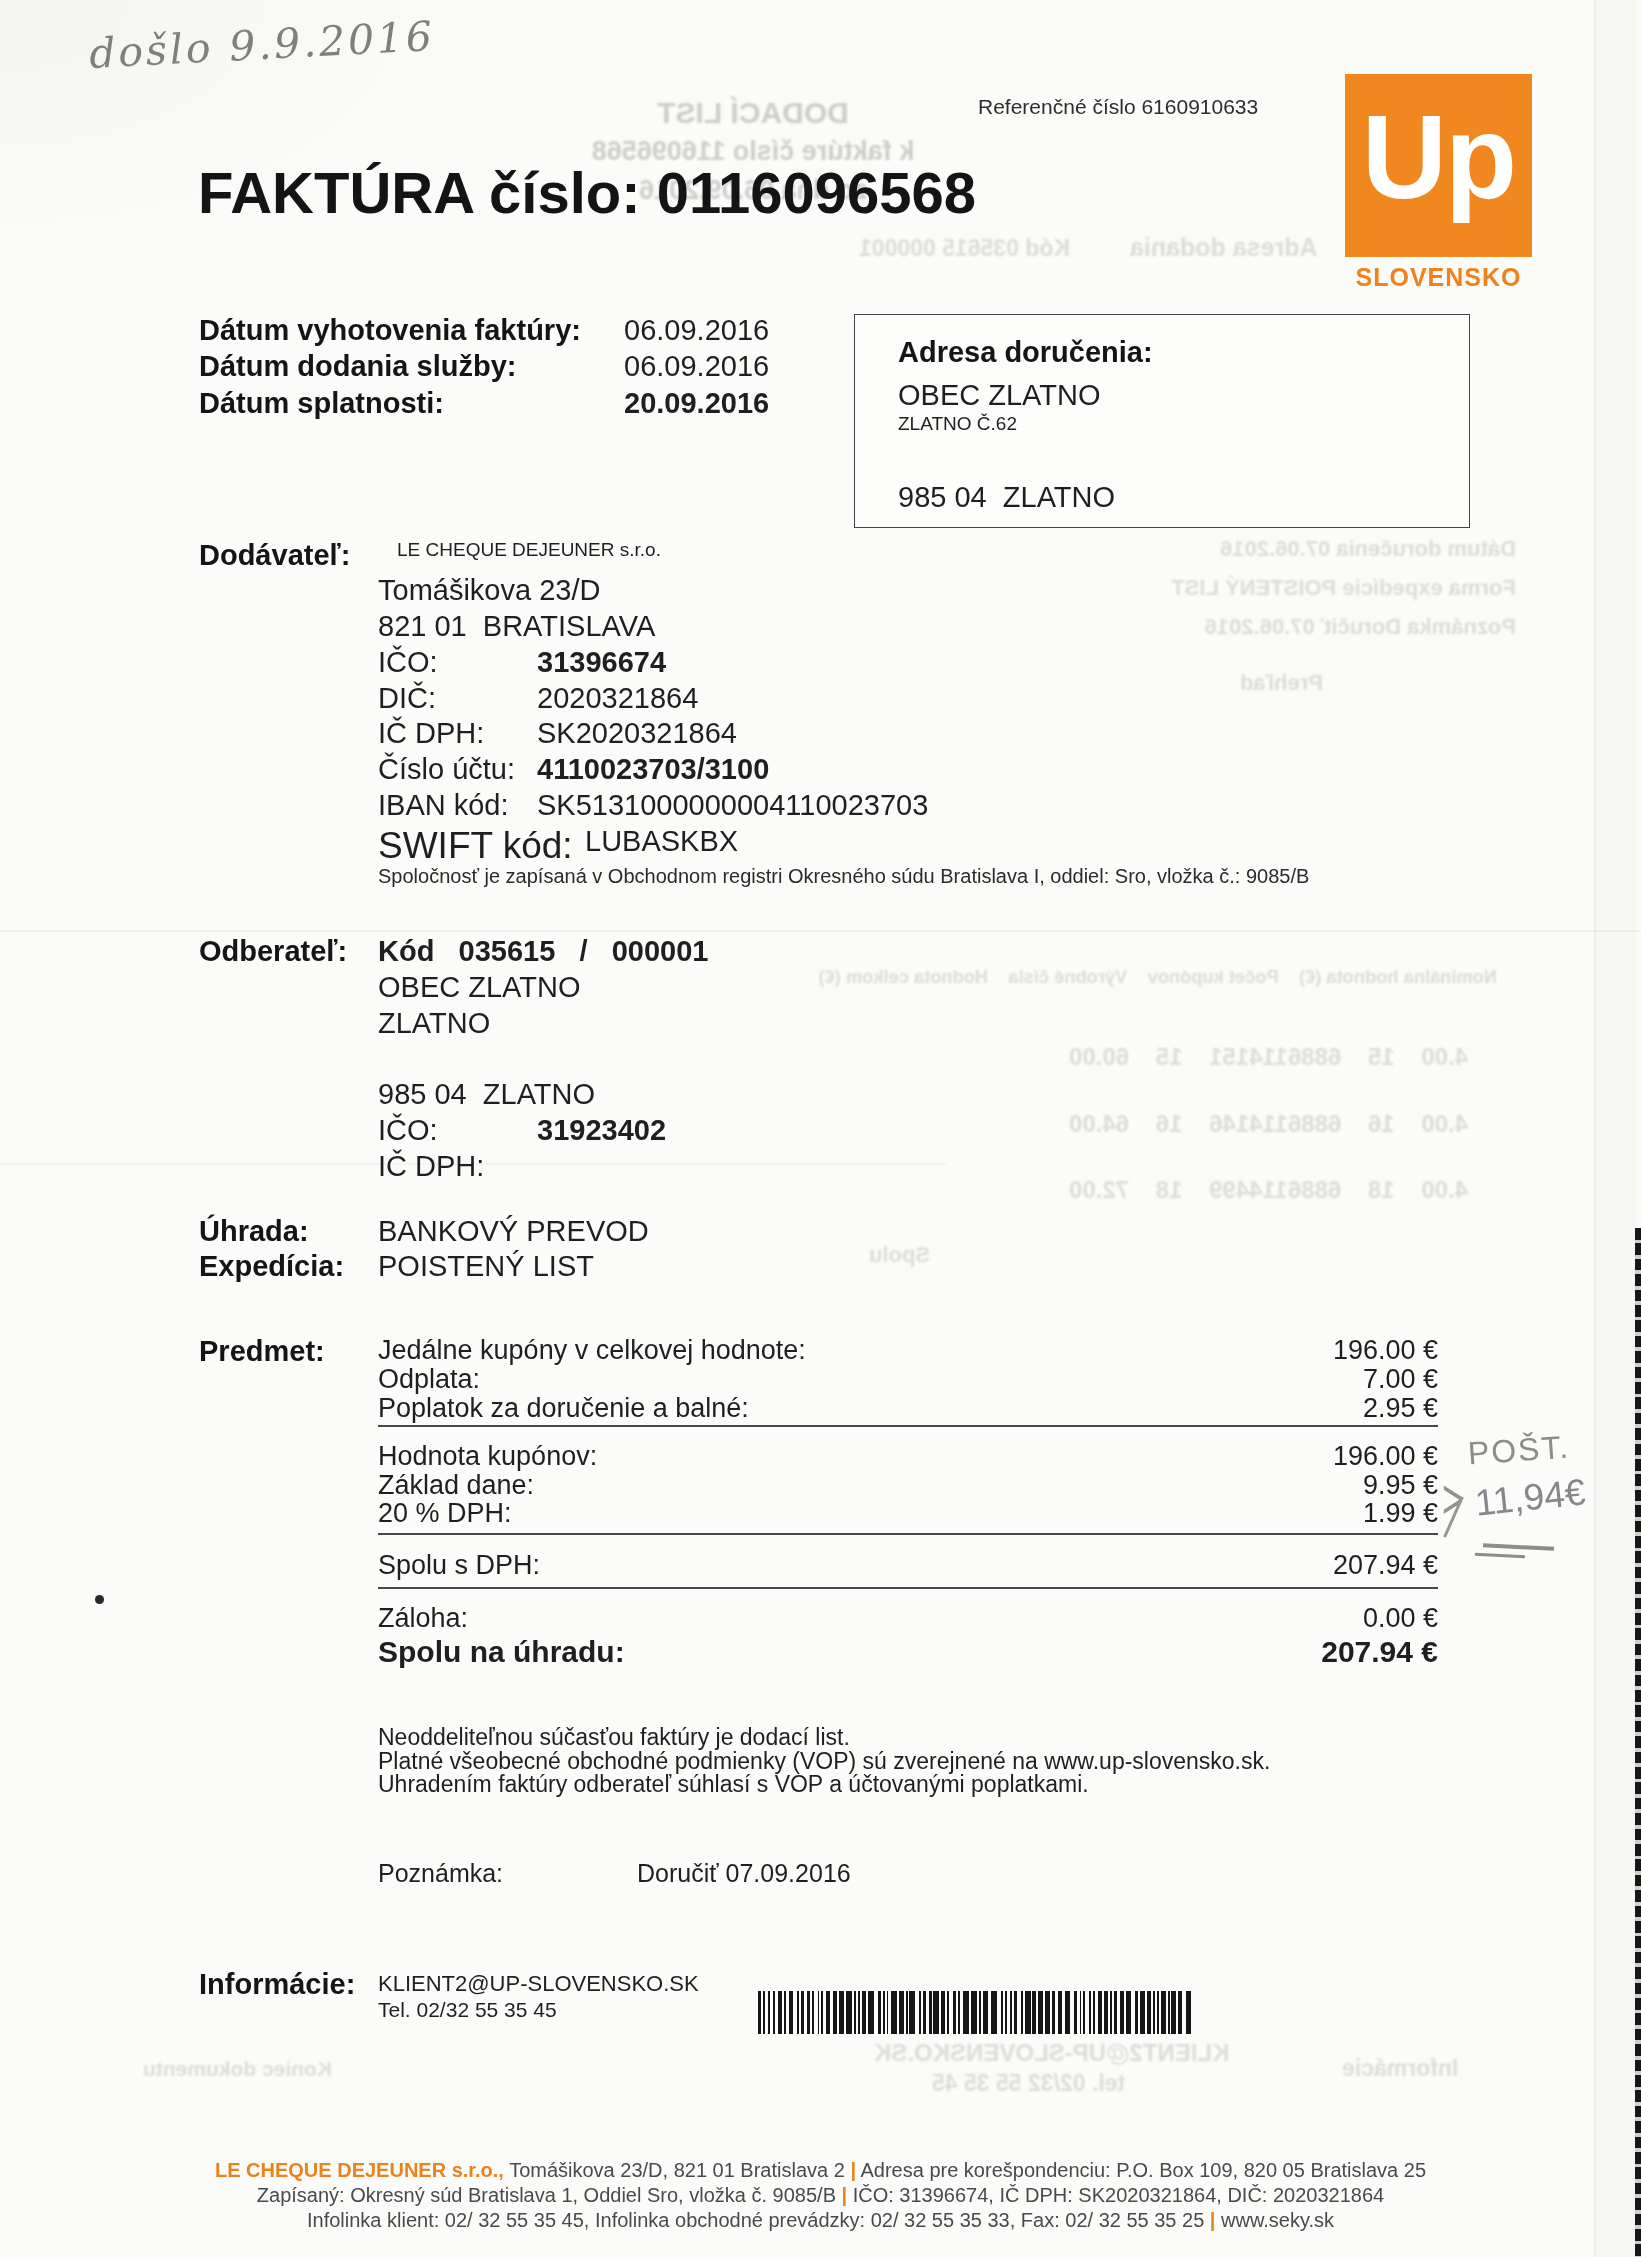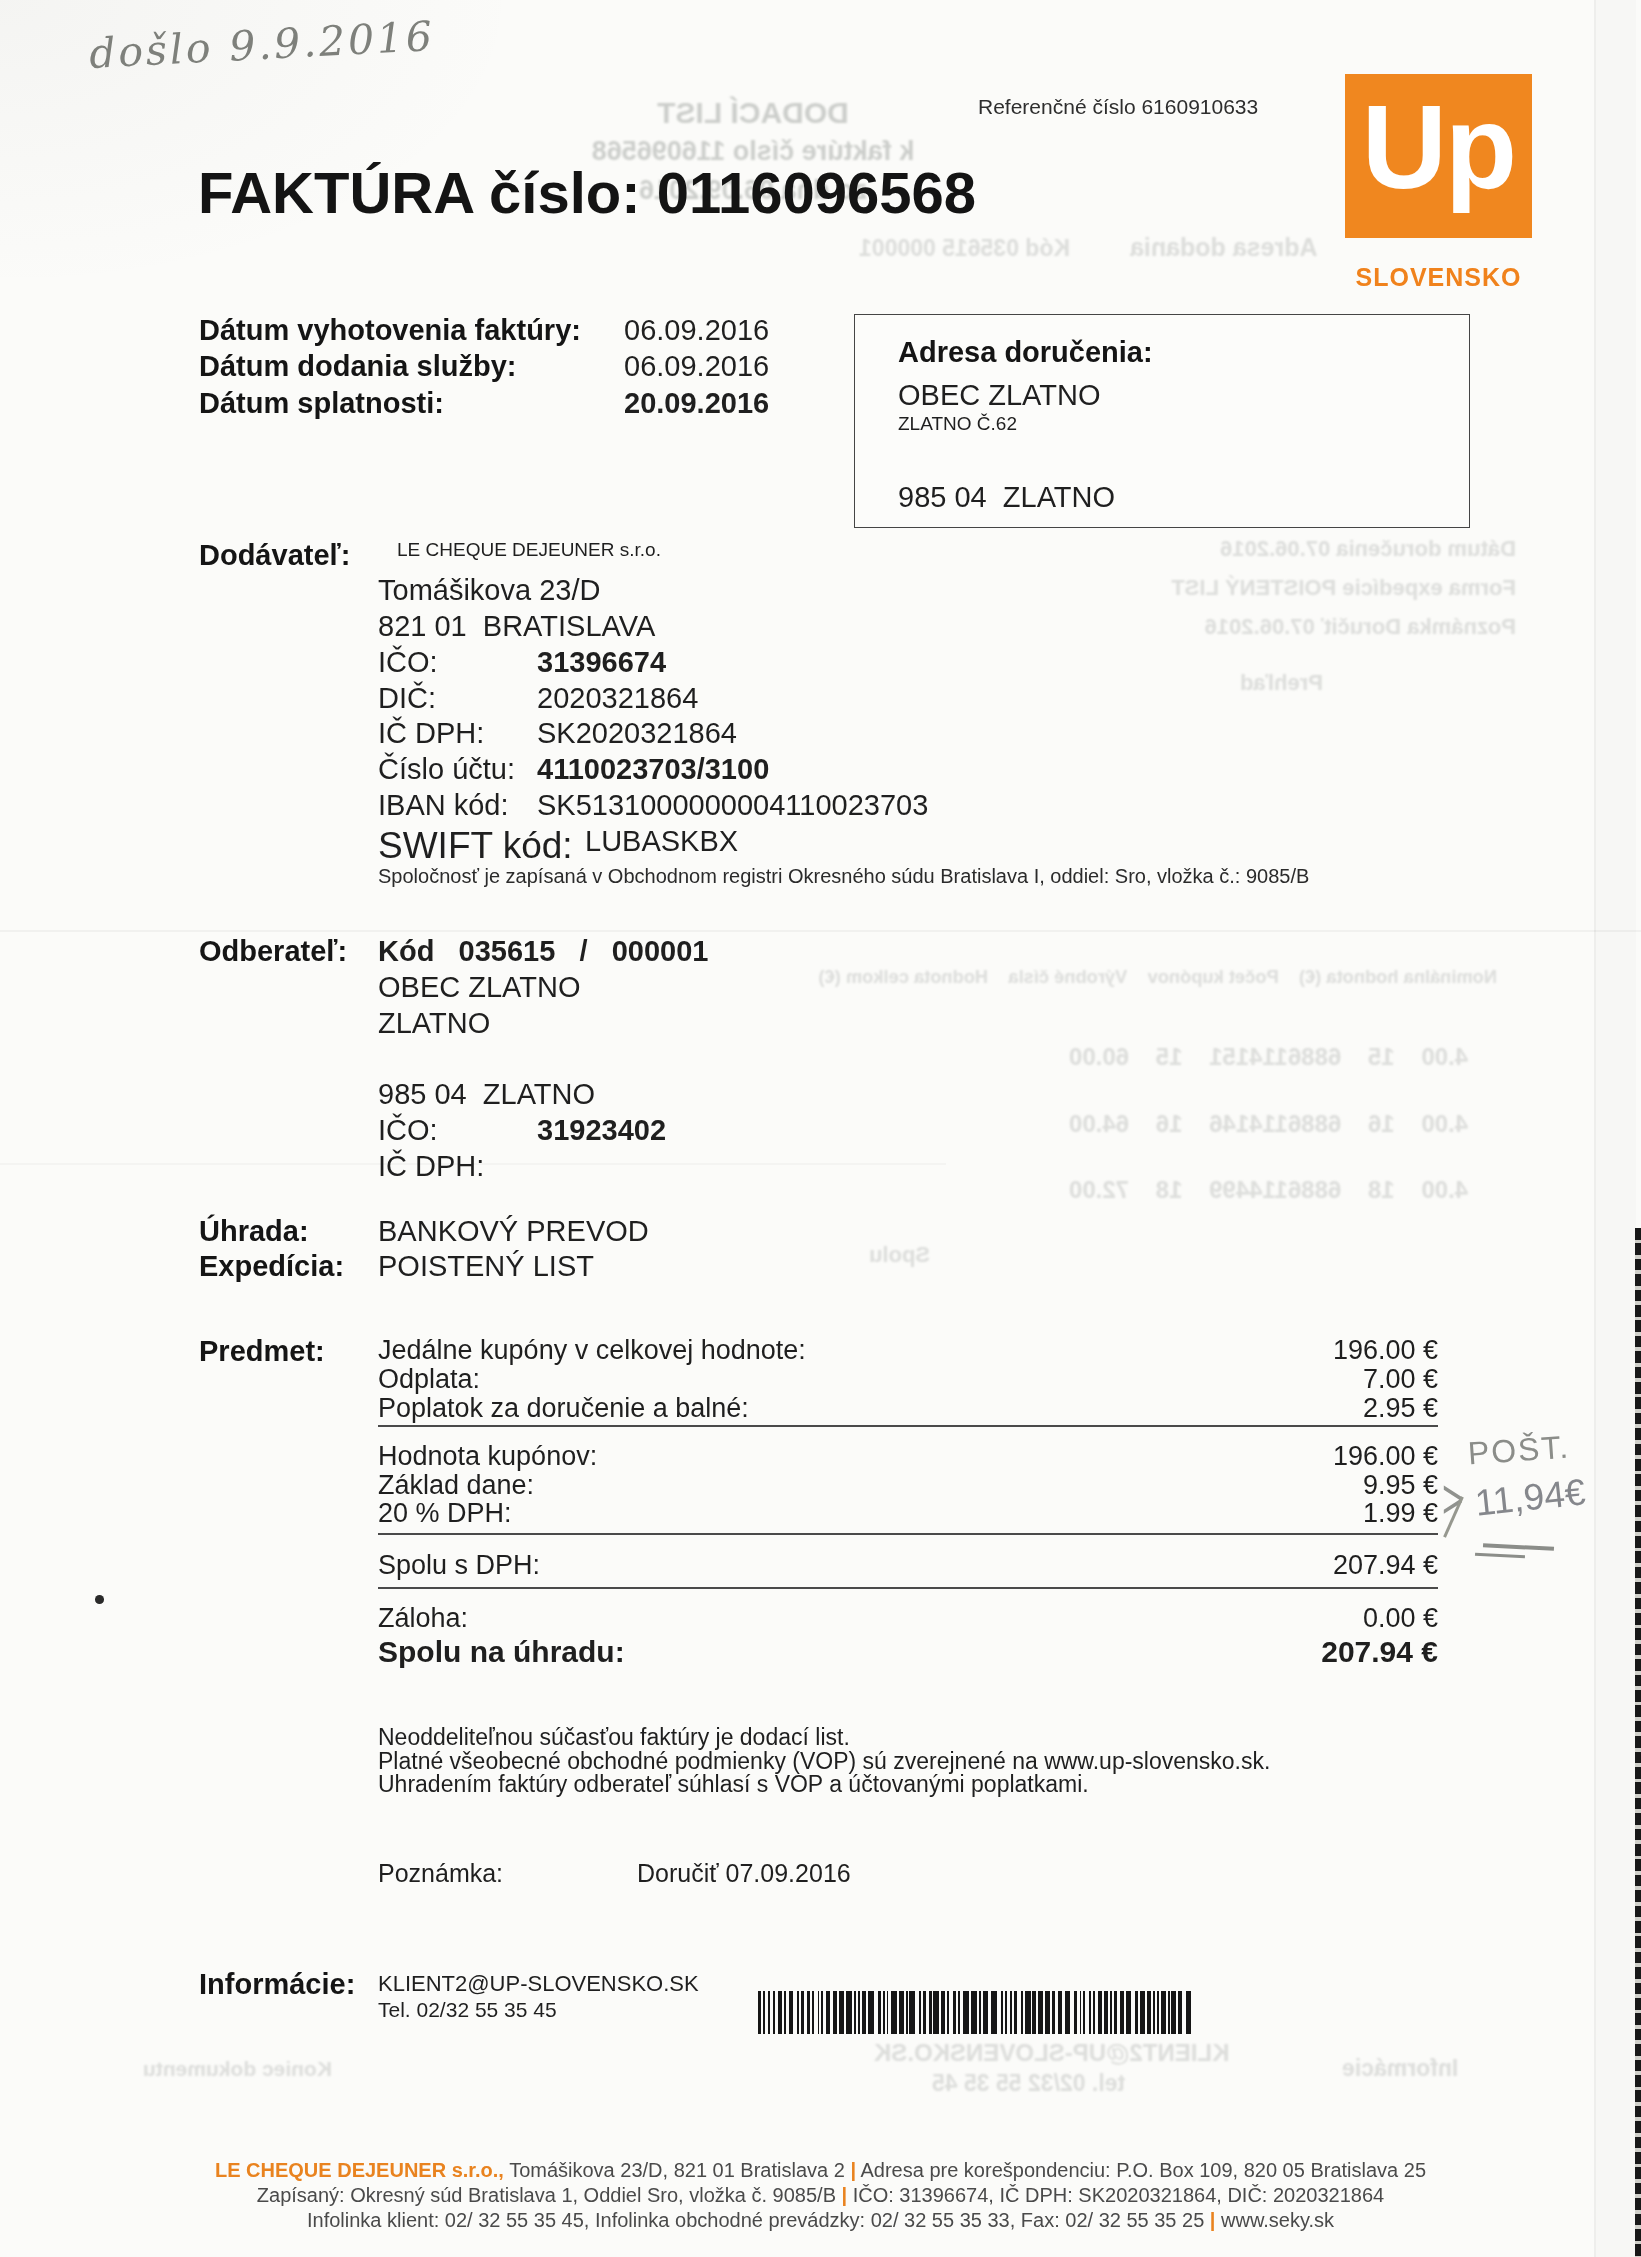--- a/index.html
+++ b/index.html
@@ -64,21 +64,21 @@
   <div class="abs" style="left:1594px; top:0; width:1.9px; height:2257px; background:rgba(0,0,0,0.05);"></div>
   <div class="abs" style="left:1596px; top:0; width:40px; height:2257px; background:rgba(0,0,0,0.015);"></div>
   <div class="abs" style="left:1635px; top:1228px; width:6.8px; height:1029px;
               background:repeating-linear-gradient(180deg, #181818 0 11.6px, #cfcfc9 11.6px 15.4px);"></div>
   <div class="abs" style="left:95px; top:1595px; width:8.7px; height:8.7px; border-radius:50%; background:#2a2a2a;"></div>
 
   <div class="abs hand" style="left:89px; top:21px; font-size:41px; letter-spacing:2.9px; transform:rotate(-3deg);">došlo 9.9.2016</div>
 
   <div class="abs" style="left:978px; top:95px; font-size:21px; color:#2e2e2e;">Referenčné číslo 6160910633</div>
 
-  <div class="abs logo-square" style="left:1345px; top:74px; width:187px; height:164px;">
+  <div class="abs logo-square" style="left:1345px; top:74px; width:187px; height:183px;">
     <span class="logo-up">Up</span>
   </div>
   <div class="abs logo-sub" style="left:1345px; top:263px; width:187px;">SLOVENSKO</div>
 
   <div class="abs b" style="left:198px; top:159px; font-size:58px; color:#141414;">FAKTÚRA číslo: 0116096568</div>
 
   <div class="abs lbl" style="left:199px; top:314px; font-size:29px;">Dátum vyhotovenia faktúry:</div>
   <div class="abs" style="left:624px; top:314px; font-size:29px;">06.09.2016</div>
   <div class="abs lbl" style="left:199px; top:350px; font-size:29px;">Dátum dodania služby:</div>
   <div class="abs" style="left:624px; top:350px; font-size:29px;">06.09.2016</div>

